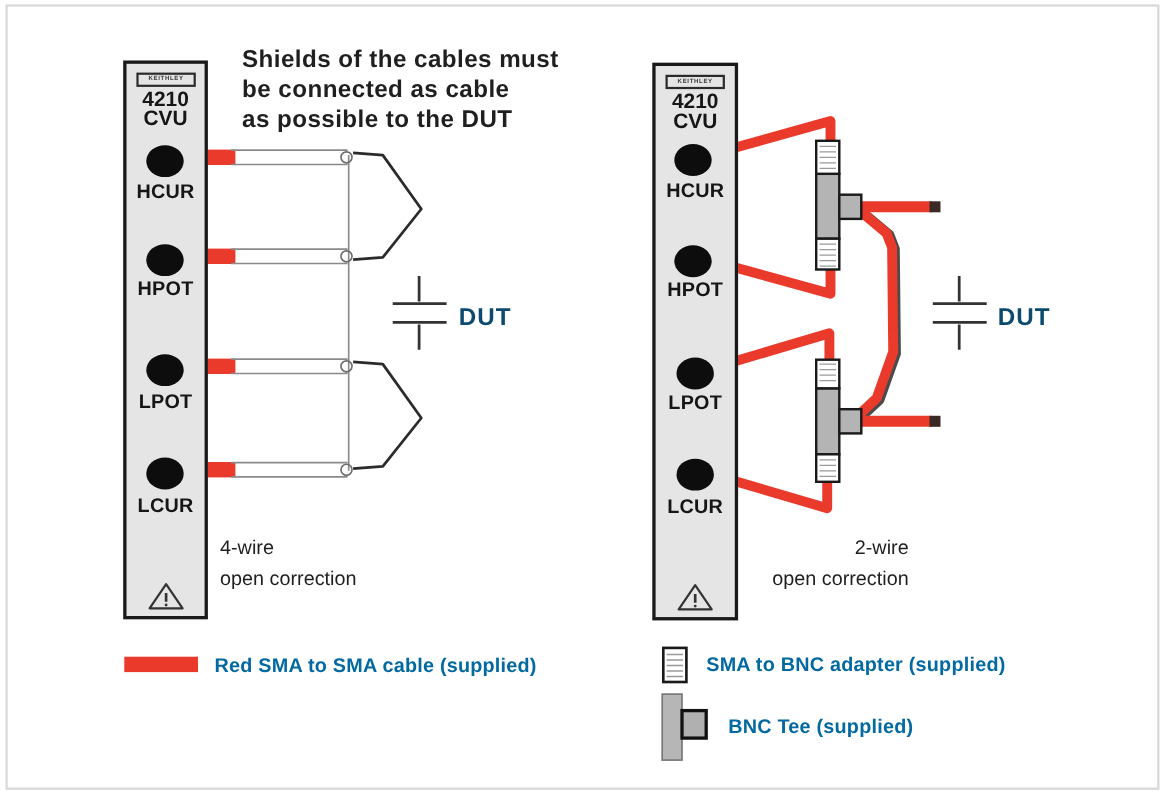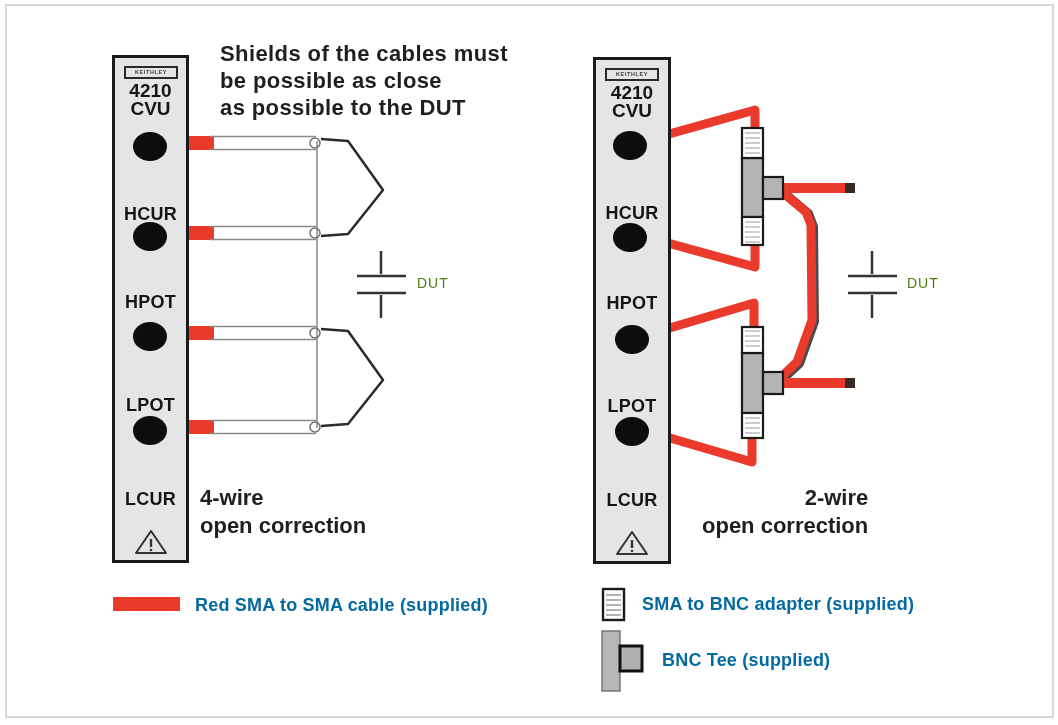--- a/index.html
+++ b/index.html
@@ -14,40 +14,40 @@
   .panel{position:absolute;background:#e5e5e5;border:3px solid #1a1a1a;box-sizing:border-box;}
   .panel-left{left:112px;top:55px;width:77px;height:508px;}
   .panel-right{left:593px;top:57px;width:78px;height:507px;}
   .logo{position:absolute;left:9px;top:8px;width:54px;height:13px;border:2px solid #2a2a2a;
         box-sizing:border-box;font-size:5.5px;font-weight:bold;letter-spacing:.6px;
         text-align:center;line-height:9px;color:#3a3a3a;overflow:hidden;}
   .model,.unit{position:absolute;left:0;width:100%;text-align:center;font-size:19px;
         font-weight:bold;line-height:17px;color:#161616;}
   .dot{position:absolute;width:34px;height:29px;background:#0d0d0d;border-radius:50%;}
   .portlabel{position:absolute;left:0;width:100%;text-align:center;font-size:18px;
-        font-weight:bold;letter-spacing:.2px;color:#161616;white-space:nowrap;margin-top:40px;}
+        font-weight:bold;letter-spacing:.2px;color:#161616;white-space:nowrap;}
   .warn{position:absolute;left:50%;transform:translateX(-50%);}
-  .caption{position:absolute;font-size:22px;font-weight:bold;line-height:28px;
+  .caption{position:absolute;font-size:18px;font-weight:normal;line-height:28px;
         color:#1f1f1f;white-space:nowrap;}
-  .dutlabel{position:absolute;font-size:14px;font-weight:400;letter-spacing:1px;
-        color:#4d7c0f;}
+  .dutlabel{position:absolute;font-size:22px;font-weight:700;letter-spacing:1px;
+        color:#0c4a6e;}
   .legend-text{position:absolute;font-size:18px;font-weight:bold;letter-spacing:.2px;
         color:#0369a1;white-space:nowrap;}
   .red-swatch{position:absolute;left:113px;top:597px;width:67px;height:14px;background:#ea3a2b;}
 </style>
 </head>
 <body>
 
 <div class="canvas">
 
   <div class="frame"></div>
 
   <div class="note">
     <div>Shields of the cables must</div>
-    <div>be possible as close</div>
+    <div>be connected as cable</div>
     <div>as possible to the DUT</div>
   </div>
 
   <svg class="wires" width="1058" height="725" viewBox="0 0 1058 725">
 
     <g>
       <rect x="158" y="136" width="56" height="14" fill="#ea3a2b"></rect>
       <rect x="158" y="226" width="56" height="14" fill="#ea3a2b"></rect>
       <rect x="158" y="326" width="56" height="14" fill="#ea3a2b"></rect>
       <rect x="158" y="420" width="56" height="14" fill="#ea3a2b"></rect>

